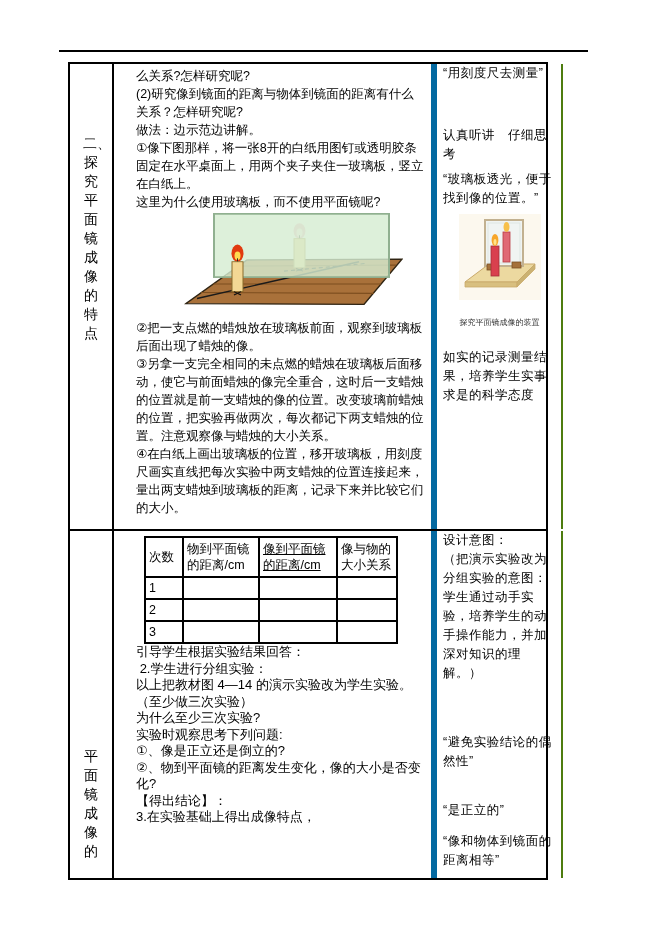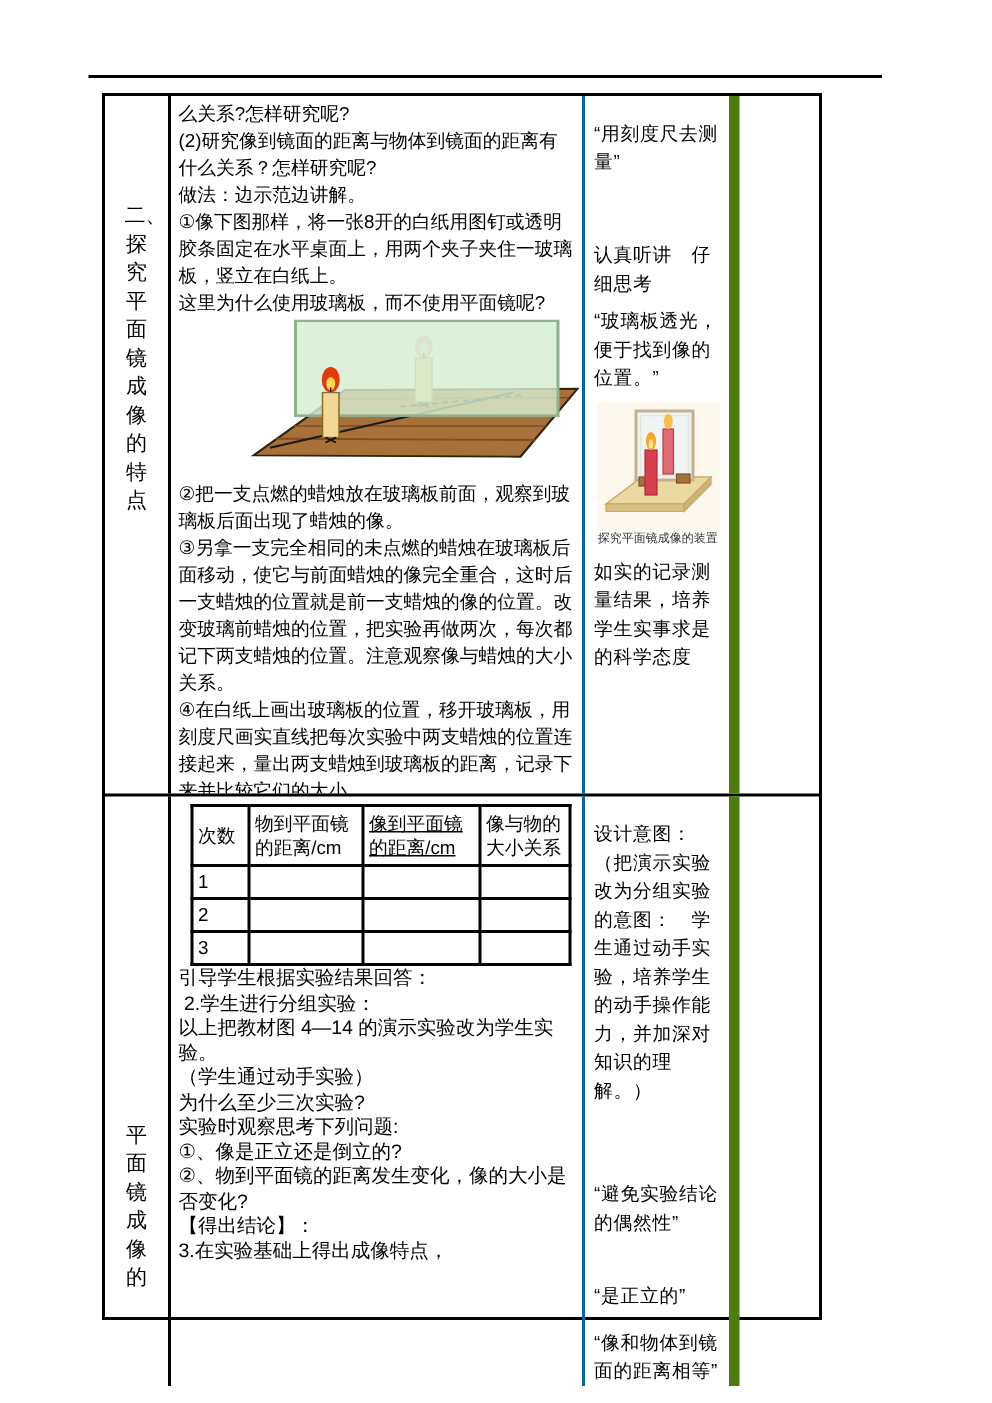--- a/index.html
+++ b/index.html
@@ -10,42 +10,42 @@
   }
   .top-rule { position:absolute; left:59px; top:50px; width:529px; height:2px; background:#000; }
   .outer {
     position:absolute; left:68px; top:62px; width:480px; height:818px;
     border:2px solid #000; display:flex; flex-direction:column;
   }
   .row { display:flex; width:100%; }
   .row1 { height:467px; border-bottom:2px solid #000; flex:none; }
   .row2 { flex:1; }
   .c1 { width:44px; border-right:2px solid #000; flex:none; overflow:hidden; }
-  .c2 { width:276px; border-right:2px solid #0369a1; flex:none; padding:3px 5px 0 5px; overflow:hidden; }
-  .c3 { width:103px; border-right:7px solid #4d7c0f; flex:none; padding:16px 5px 0 6px; overflow:hidden; }
+  .c2 { width:323px; border-right:6px solid #0369a1; flex:none; padding:3px 5px 0 22px; overflow:hidden; }
+  .c3 { width:126px; border-right:2px solid #4d7c0f; flex:none; padding:0 5px 0 6px; overflow:hidden; }
   .c4 { flex:1; padding:3px 4px 0 5px; overflow:hidden; }
 
   .vlabel {
     width:16px; margin:0 auto; font-size:14px; line-height:19px;
     text-align:center; word-break:break-all; white-space:normal;
   }
   .row1 .vlabel { margin-top:70px; }
   .row2 .vlabel { margin-top:216px; }
 
   .para  { font-size:12.5px; line-height:18px;   word-break:break-all; white-space:pre-wrap; }
   .para2 { font-size:13px; line-height:16.5px; word-break:break-all; white-space:pre-wrap; }
   .note  { font-size:12.5px; line-height:19px; letter-spacing:0.5px; word-break:break-all; white-space:pre-wrap; }
 
   .diagram { margin:2px 0 2px 48px; width:219px; height:100px; }
   .photo   { margin:6px auto 0 auto; width:82px; height:86px; display:block; }
-  .caption { font-size:8px; line-height:10px; text-align:center; color:#333; margin-top:0; }
+  .caption { font-size:8px; line-height:10px; text-align:center; color:#333; margin-top:18px; }
 
   .m-n2 { margin-top:43px; }
   .m-n3 { margin-top:6px;  }
-  .m-n4 { margin-top:8px;  }
+  .m-n4 { margin-top:20px;  }
   .m-m2 { margin-top:50px; }
   .m-m3 { margin-top:30px; }
   .m-m4 { margin-top:12px; }
 
   table.inner { border-collapse:collapse; margin:2px 0 0 8px; table-layout:fixed; }
   table.inner th, table.inner td {
     border:2px solid #000; font-weight:normal; font-size:12.5px; line-height:16px;
     padding:1px 3px; text-align:left; vertical-align:middle; overflow:hidden;
   }
   table.inner th { height:40px; }
@@ -194,21 +194,21 @@
               <td></td>
               <td></td>
               <td></td>
             </tr>
           </tbody>
         </table>
 
         <p class="para2">引导学生根据实验结果回答：</p>
         <p class="para2"> 2.学生进行分组实验：</p>
         <p class="para2">以上把教材图 4—14 的演示实验改为学生实验。</p>
-        <p class="para2">（学生通过动手实验）</p>
+        <p class="para2">（至少做三次实验）</p>
         <p class="para2">为什么至少三次实验?</p>
         <p class="para2">实验时观察思考下列问题:</p>
         <p class="para2">①、像是正立还是倒立的?</p>
         <p class="para2">②、物到平面镜的距离发生变化，像的大小是否变化?</p>
         <p class="para2">【得出结论】：</p>
         <p class="para2">3.在实验基础上得出成像特点，</p>
       </div>
 
       <div class="c3">
         <p class="note">设计意图：</p>

